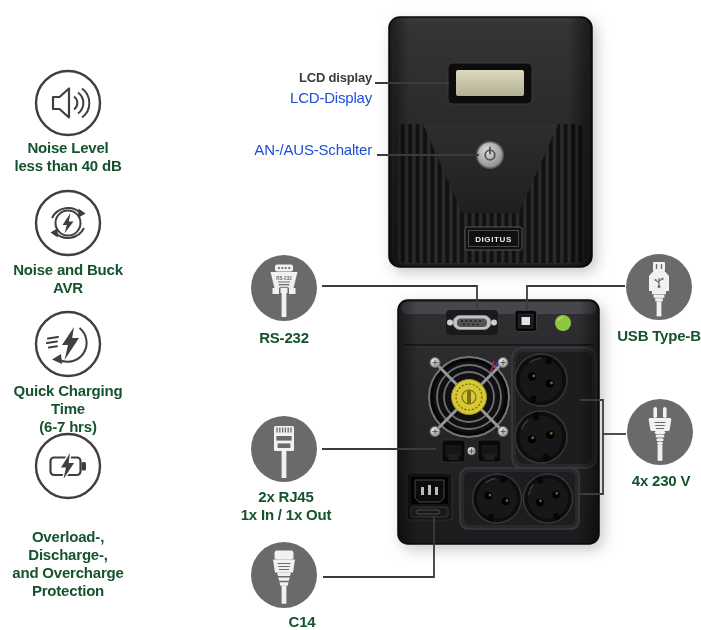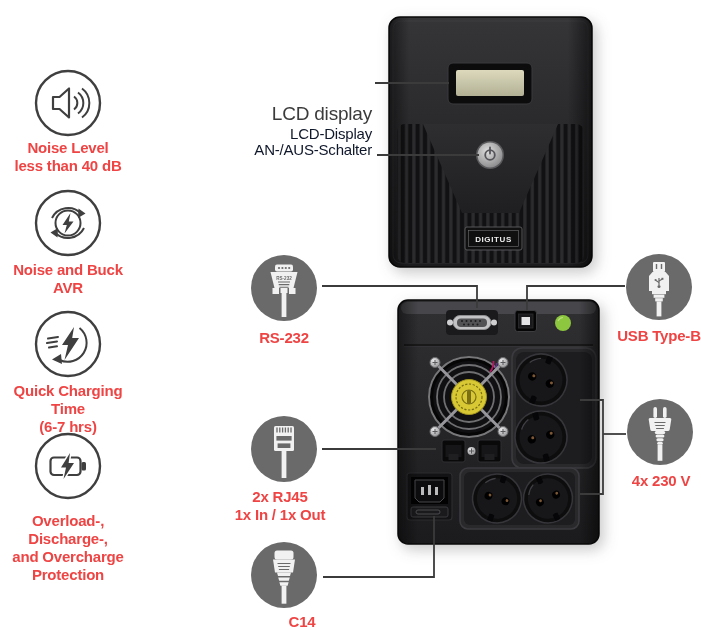--- a/index.html
+++ b/index.html
@@ -1,23 +1,23 @@
 <!DOCTYPE html>
 <html><head>
 <meta charset="utf-8">
 <style>
   html,body{margin:0;padding:0;background:#fff;}
   .stage{position:relative;width:701px;height:630px;background:#fff;overflow:hidden;
          font-family:"Liberation Sans",sans-serif;}
   .abs{position:absolute;}
   .lbl{position:absolute;text-align:center;font-weight:bold;font-size:15px;line-height:18px;
-       color:#ef4444;letter-spacing:-0.2px;white-space:pre-line;}
+       color:#14532d;letter-spacing:-0.2px;white-space:pre-line;}
   .callout{position:absolute;left:200px;width:172px;text-align:right;}
-  .callout .main{font-weight:normal;font-size:19px;line-height:20px;color:#3b3b3b;letter-spacing:-0.2px;margin-top:36px;}
-  .callout .sub{font-size:15px;line-height:20px;color:#0f172a;letter-spacing:-0.2px;}
+  .callout .main{font-weight:bold;font-size:13px;line-height:20px;color:#3b3b3b;letter-spacing:-0.2px;}
+  .callout .sub{font-size:15px;line-height:20px;color:#1d4ed8;letter-spacing:-0.2px;}
   svg{display:block;}
   .photo{filter:drop-shadow(4px 5px 7px rgba(40,40,40,.25));}
   .lines{position:absolute;left:0;top:0;z-index:6;pointer-events:none;}
   .ic{position:absolute;z-index:3;}
 </style>
 </head>
 <body>
 
 <div class="stage">
 
@@ -52,21 +52,21 @@
   </svg>
   <div class="lbl" style="left:0;top:382px;width:136px">Quick Charging Time
 (6-7 hrs)</div>
 
   <svg class="ic" style="left:32px;top:430px" width="72" height="72" viewBox="0 0 72 72">
     <circle cx="36" cy="36" r="32" fill="none" stroke="#3f3f3f" stroke-width="2.4"></circle>
     <rect x="18.5" y="27.5" width="30" height="17.5" rx="3.5" fill="none" stroke="#3f3f3f" stroke-width="2.2"></rect>
     <rect x="49.5" y="32" width="4.5" height="8.5" rx="1.5" fill="#3f3f3f"></rect>
     <path d="M38,23 29,37.5 34,37.5 31.5,49 42,33 36.6,33 z" fill="#3f3f3f" stroke="#ffffff" stroke-width="3" paint-order="stroke" stroke-linejoin="round"></path>
   </svg>
-  <div class="lbl" style="left:0;top:512px;width:136px">Overload-, Discharge-,
+  <div class="lbl" style="left:0;top:528px;width:136px">Overload-, Discharge-,
 and Overcharge
 Protection</div>
 
   <div class="callout" style="top:68px">
     <div class="main">LCD display</div>
     <div class="sub">LCD-Display</div>
   </div>
   <div class="callout" style="top:140px">
     <div class="sub">AN-/AUS-Schalter</div>
   </div>
@@ -107,21 +107,21 @@
   <div class="lbl" style="left:589px;top:327px;width:140px">USB Type-B</div>
 
   <svg class="ic" style="left:248px;top:413px" width="72" height="72" viewBox="0 0 72 72">
     <circle cx="36" cy="36" r="33" fill="#6a6a6a"></circle>
     <rect x="26" y="13" width="20" height="25" rx="1.5" fill="#f1f1f1"></rect>
     <path d="M29,14.5 v5 M31.8,14.5 v5 M34.6,14.5 v5 M37.4,14.5 v5 M40.2,14.5 v5 M43,14.5 v5" stroke="#6a6a6a" stroke-width="1.3"></path>
     <rect x="28.4" y="23" width="15.2" height="4.6" fill="#6a6a6a"></rect>
     <rect x="29.6" y="30.4" width="12.8" height="4.6" fill="#6a6a6a"></rect>
     <rect x="33.6" y="38" width="4.8" height="27" fill="#f1f1f1"></rect>
   </svg>
-  <div class="lbl" style="left:210px;top:488px;width:140px">2x RJ45
+  <div class="lbl" style="left:216px;top:488px;width:140px">2x RJ45
 1x In / 1x Out</div>
 
   <svg class="ic" style="left:624px;top:396px" width="72" height="72" viewBox="0 0 72 72">
     <circle cx="36" cy="36" r="33" fill="#6a6a6a"></circle>
     <rect x="29.4" y="11" width="3.6" height="11" rx="1.8" fill="#f1f1f1"></rect>
     <rect x="39" y="11" width="3.6" height="11" rx="1.8" fill="#f1f1f1"></rect>
     <path d="M26,22 h20 q1.5,0 1.3,1.5 l-1.6,10 q-0.3,1.5 -1.8,1.5 h-15.8 q-1.5,0 -1.8,-1.5 l-1.6,-10 q-0.2,-1.5 1.3,-1.5 z" fill="#f1f1f1"></path>
     <path d="M30.5,26.5 h11 M31.3,29.5 h9.4 M32.1,32.5 h7.8" stroke="#6a6a6a" stroke-width="1.2"></path>
     <rect x="30.8" y="35" width="10.4" height="3" rx="1.5" fill="#f1f1f1"></rect>
     <rect x="31.6" y="38.6" width="8.8" height="3" rx="1.5" fill="#f1f1f1"></rect>

